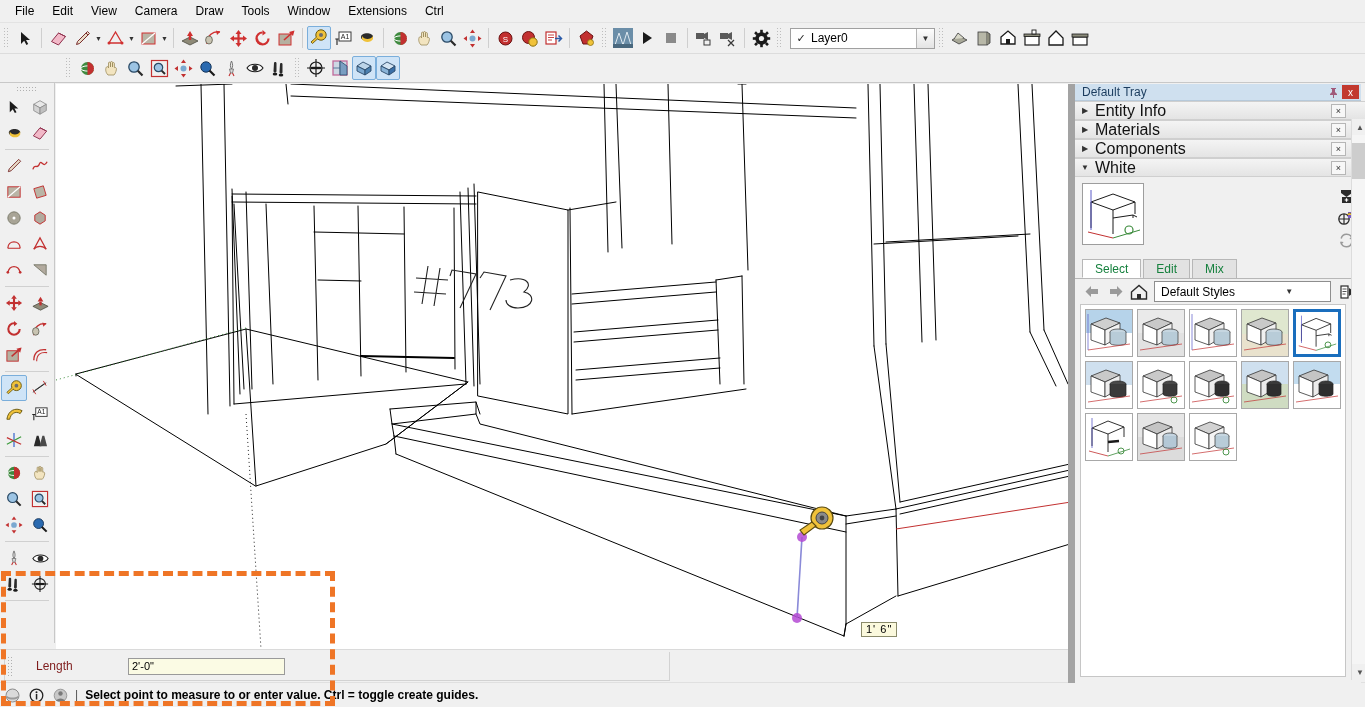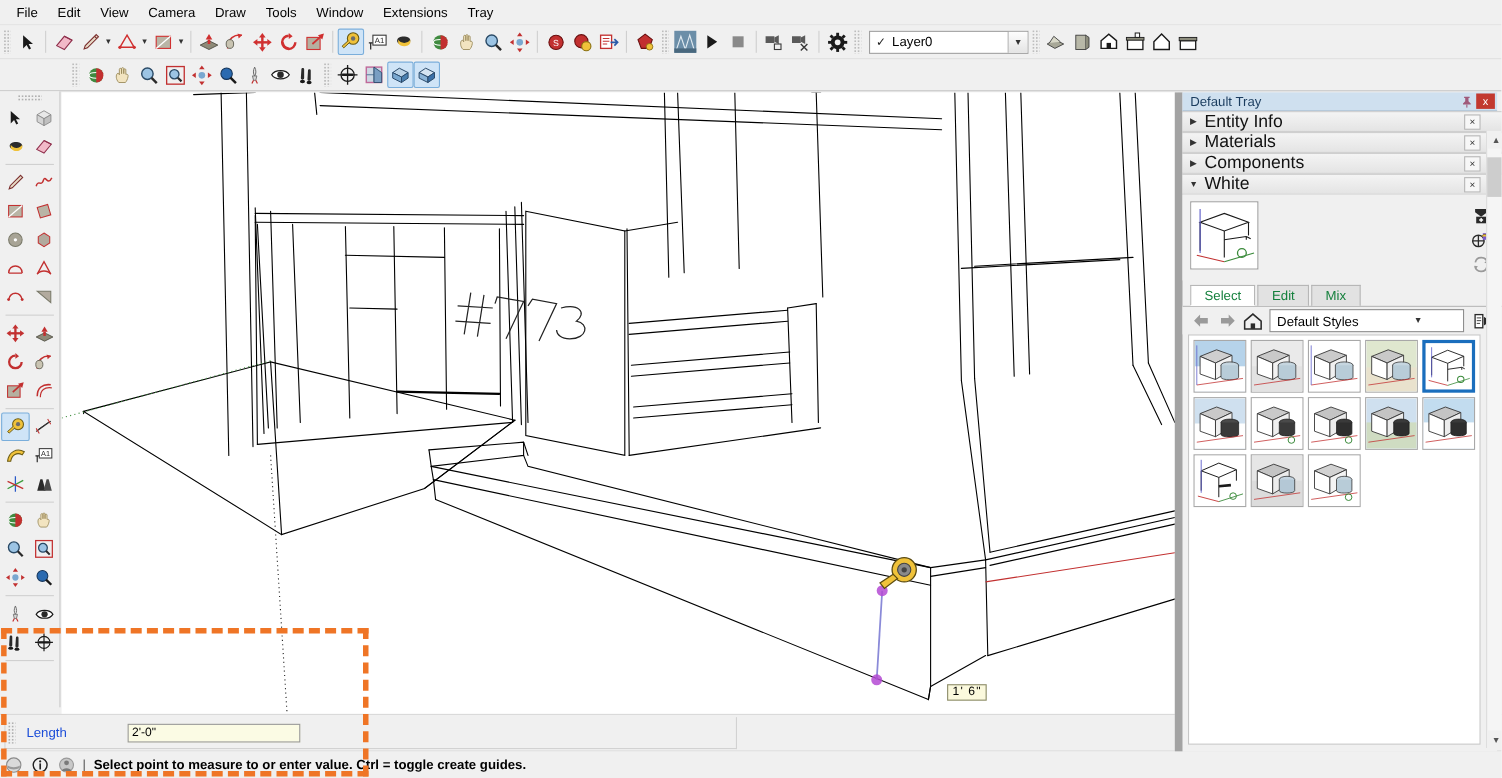--- a/index.html
+++ b/index.html
@@ -104,21 +104,21 @@
   .vcb-inner{
     position:absolute; left:4px; top:2px; width:666px; height:29px;
     background:#f0f0f0; border:1px solid #d2d2d2; border-top:none;
     display:flex; align-items:center;
   }
   .vcb-grip{
     width:7px; height:20px; margin-left:2px; flex:none;
     background-image:radial-gradient(#b0b0b0 35%, transparent 38%);
     background-size:3px 3px;
   }
-  .vcb-label{ font-size:12px; color:#1d4ed8; margin-left:10px; width:92px; }
+  .vcb-label{ font-size:12px; color:#7f1d1d; margin-left:22px; width:92px; }
   .vcb-field{
     width:157px; height:17px; background:#fbfbe4; border:1px solid #9a9a9a;
     font-size:11px; color:#000; padding:1px 3px; line-height:15px;
     font-family:"Liberation Sans", sans-serif;
   }
 
   
   .statusbar{
     position:absolute; left:0; top:682px; width:1365px; height:25px;
     background:#f0f0f0; display:flex; align-items:center; border-top:1px solid #e0e0e0;
@@ -231,21 +231,21 @@
 
   <div class="menubar">
     <div class="menu-item">File</div>
     <div class="menu-item">Edit</div>
     <div class="menu-item">View</div>
     <div class="menu-item">Camera</div>
     <div class="menu-item">Draw</div>
     <div class="menu-item">Tools</div>
     <div class="menu-item">Window</div>
     <div class="menu-item">Extensions</div>
-    <div class="menu-item">Tray</div>
+    <div class="menu-item">Ctrl</div>
   </div>
 
   <div class="toolbar1">
     <div class="grip"></div>
 
     <div class="tbtn">
       <svg width="17" height="17" viewBox="0 0 17 17">
           <path d="M4 2 L4 14 L7.2 10.8 L9.4 15 L11.2 14.1 L9 10 L13 10 Z" fill="#1a1a1a"></path>
         </svg>
     </div>

